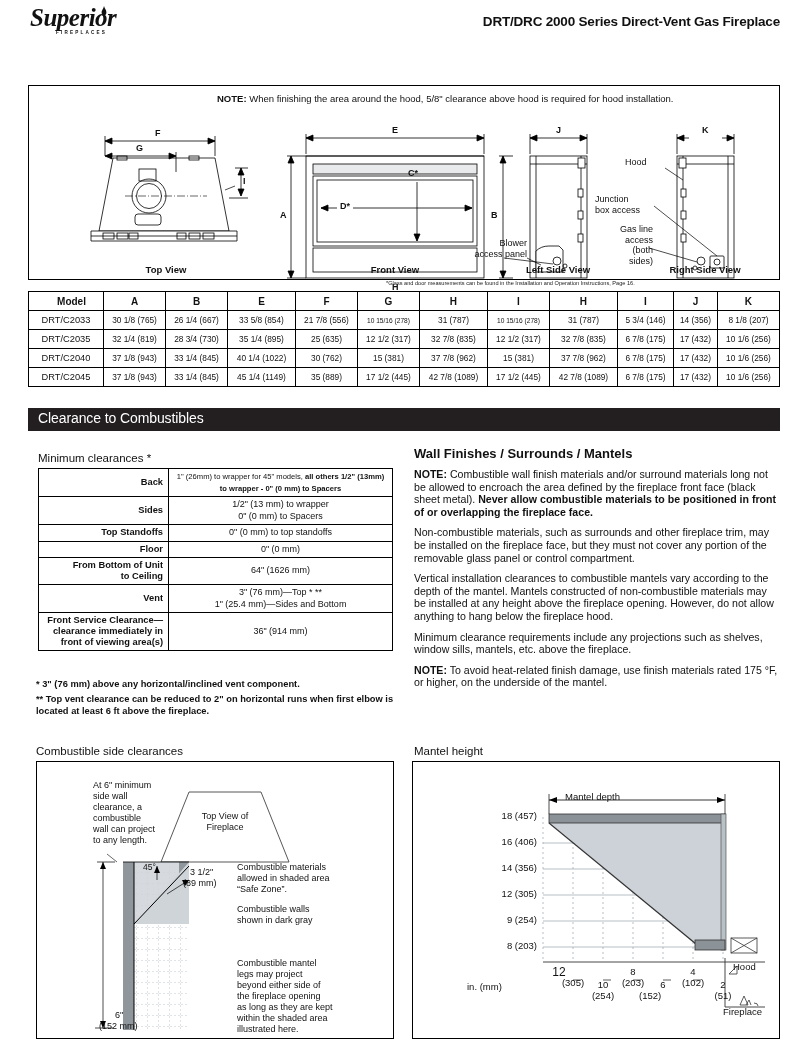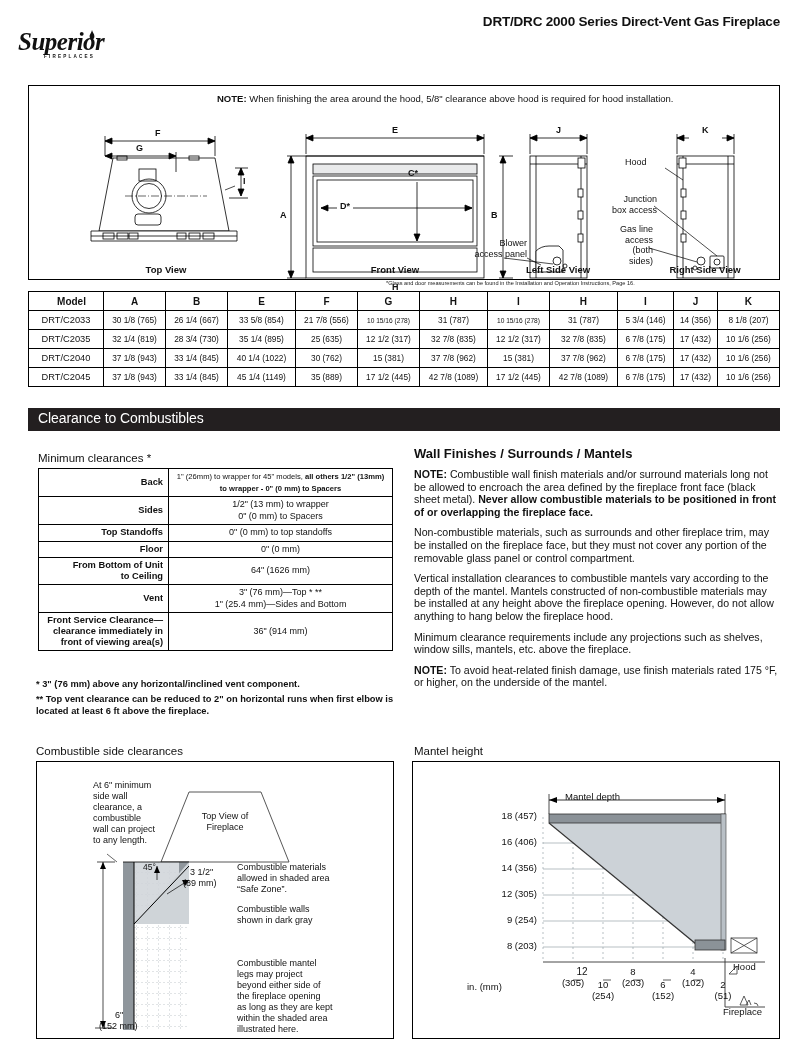--- a/index.html
+++ b/index.html
@@ -9,21 +9,21 @@
     background:#ffffff;
     font-family:"Liberation Sans", sans-serif;
     color:#111;
     position:relative;
     overflow:hidden;
   }
   .page { position:relative; width:808px; height:1055px; }
 
   
   .hdr { position:absolute; left:0; top:0; width:808px; height:42px; }
-  .logo { position:absolute; left:16px; top:4px; width:120px; height:34px;margin-top:24px; }
+  .logo { position:absolute; left:28px; top:4px; width:120px; height:34px; }
   .logo .sup {
     font-family:"Liberation Serif", serif;
     font-weight:bold; font-style:italic;
     font-size:25px; letter-spacing:-0.5px; color:#111;
     position:absolute; left:2px; top:0px;
   }
   .logo .flame { position:absolute; left:70px; top:2px; }
   .logo .fp {
     position:absolute; left:28px; top:26px;
     font-size:4.6px; letter-spacing:2.2px; font-weight:bold; color:#111;
@@ -288,21 +288,21 @@
     <div class="dlbl b" style="left:527px; top:39px;">J</div>
     <div class="dlbl b" style="left:462px; top:124px;">B</div>
     <div class="dlbl b" style="left:673px; top:39px;">K</div>
 
     <div class="callout" style="left:430px; top:152px; width:68px; text-align:right; white-space:pre;">Blower
 access panel</div>
     <div class="callout" style="left:566px; top:138px; width:58px; text-align:right; white-space:pre;">Gas line
 access
 (both
 sides)</div>
-    <div class="callout" style="left:566px; top:108px; width:62px; text-align:right; white-space:pre;">Junction
+    <div class="callout" style="left:566px; top:108px; width:62px; text-align:left; white-space:pre;">Junction
 box access</div>
     <div class="callout" style="left:596px; top:71px; white-space:pre;">Hood</div>
 
     <div class="viewlabel" style="left:92px; top:178px; width:90px;">Top View</div>
     <div class="viewlabel" style="left:321px; top:178px; width:90px;">Front View</div>
     <div class="viewlabel" style="left:484px; top:178px; width:90px;">Left Side View</div>
     <div class="viewlabel" style="left:631px; top:178px; width:90px;">Right Side View</div>
   </div>
 
   <div class="glassnote">*Glass and door measurements can be found in the Installation and Operation Instructions, Page 16.</div>
@@ -565,30 +565,30 @@
     <div id="mantel-yticks">
         <div class="callout" style="position: absolute; left: 52px; width: 72px; text-align: right; top: 49px; font-size: 9.5px;">18 (457)</div>
         <div class="callout" style="position: absolute; left: 52px; width: 72px; text-align: right; top: 75px; font-size: 9.5px;">16 (406)</div>
         <div class="callout" style="position: absolute; left: 52px; width: 72px; text-align: right; top: 101px; font-size: 9.5px;">14 (356)</div>
         <div class="callout" style="position: absolute; left: 52px; width: 72px; text-align: right; top: 127px; font-size: 9.5px;">12 (305)</div>
         <div class="callout" style="position: absolute; left: 52px; width: 72px; text-align: right; top: 153px; font-size: 9.5px;">9 (254)</div>
         <div class="callout" style="position: absolute; left: 52px; width: 72px; text-align: right; top: 179px; font-size: 9.5px;">8 (203)</div>
       </div>
 
     <div id="mantel-xticks">
-        <div class="callout" style="position: absolute; left: 151px; width: 36px; text-align: center; top: 205px; font-size: 10px;">12</div>
+        <div class="callout" style="position: absolute; left: 128px; width: 36px; text-align: center; top: 205px; font-size: 12px;">12</div>
         <div class="callout" style="position: absolute; left: 136px; width: 48px; text-align: center; top: 216px; font-size: 9.5px;">(305)</div>
         <div class="callout" style="position: absolute; left: 202px; width: 36px; text-align: center; top: 205px; font-size: 9.5px;">8</div>
         <div class="callout" style="position: absolute; left: 196px; width: 48px; text-align: center; top: 216px; font-size: 9.5px;">(203)</div>
         <div class="callout" style="position: absolute; left: 262px; width: 36px; text-align: center; top: 205px; font-size: 9.5px;">4</div>
         <div class="callout" style="position: absolute; left: 256px; width: 48px; text-align: center; top: 216px; font-size: 9.5px;">(102)</div>
         <div class="callout" style="position: absolute; left: 172px; width: 36px; text-align: center; top: 218px; font-size: 9.5px;">10</div>
         <div class="callout" style="position: absolute; left: 166px; width: 48px; text-align: center; top: 229px; font-size: 9.5px;">(254)</div>
         <div class="callout" style="position: absolute; left: 232px; width: 36px; text-align: center; top: 218px; font-size: 9.5px;">6</div>
-        <div class="callout" style="position: absolute; left: 226px; width: 48px; text-align: center; top: 229px; font-size: 9.5px;">(152)</div>
+        <div class="callout" style="position: absolute; left: 226px; width: 48px; text-align: left; top: 229px; font-size: 9.5px;">(152)</div>
         <div class="callout" style="position: absolute; left: 292px; width: 36px; text-align: center; top: 218px; font-size: 9.5px;">2</div>
         <div class="callout" style="position: absolute; left: 286px; width: 48px; text-align: center; top: 229px; font-size: 9.5px;">(51)</div>
       </div>
     <div class="callout" style="position:absolute; left:26px; top:220px; font-size:9.5px;margin-left:28px;">in. (mm)</div>
     <div class="callout" style="position:absolute; left:320px; top:200px; font-size:9.5px;">Hood</div>
     <div class="callout" style="position:absolute; left:310px; top:245px; font-size:9.5px;">Fireplace</div>
   </div>
 
 </div>
 

